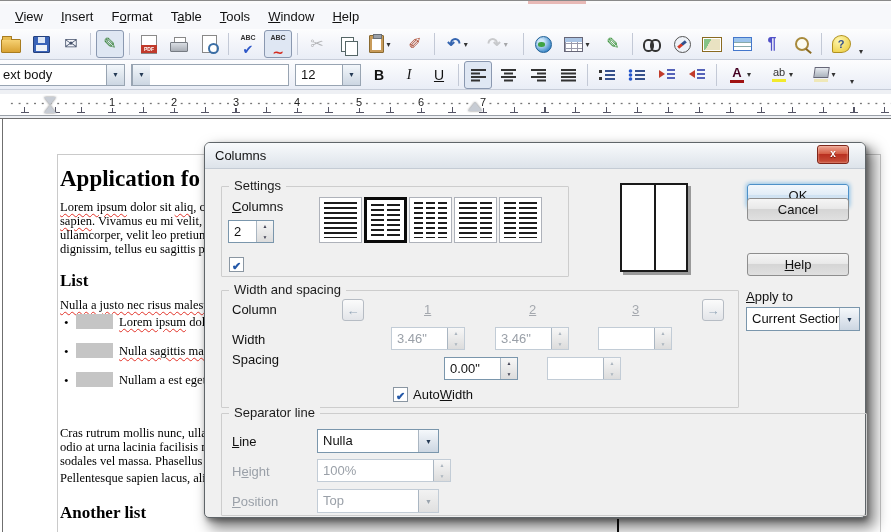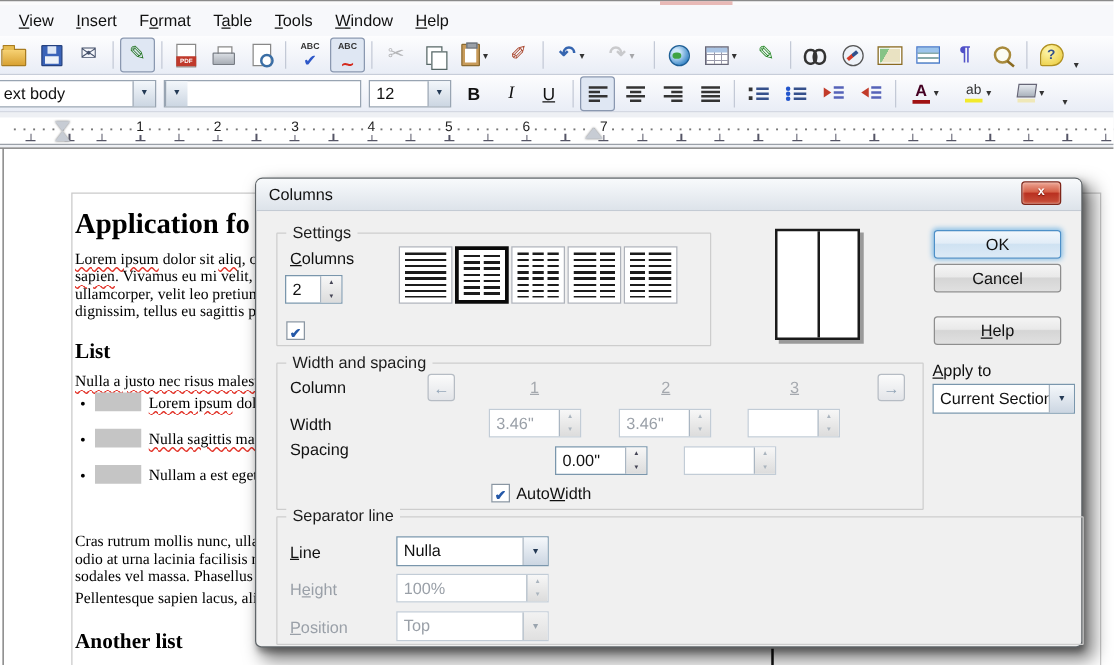--- a/index.html
+++ b/index.html
@@ -482,21 +482,21 @@
         <span class="pcol" style="flex:1"></span>
         <span class="pcol" style="flex:1.6"></span>
       </div>
     <span class="cb" style="left:24px;top:114px"><span class="mk">✔</span></span>
 
     <div class="preview"></div>
 
     <div class="btn default" style="left:542px;top:41px">
         <span>OK</span>
       </div>
-    <div class="btn" style="left:542px;top:68px">
+    <div class="btn" style="left:542px;top:55px">
         <span>Cancel</span>
       </div>
     <div class="btn" style="left:542px;top:110px">
         <span><u>H</u>elp</span>
       </div>
 
     <span class="dlbl" style="left:541px;top:146px"><u>A</u>pply to</span>
     <div class="fld combo-fld" style="left:541px;top:164px;width:114px;height:24px">
       <span class="val" style="padding-right:0">Current Section</span>
       <span class="cbtn2">▼</span>
@@ -559,21 +559,21 @@
 
     <div class="grp" style="left:16px;top:270px;width:644px;height:101px">
       <span class="grp-label">Separator line</span>
     </div>
     <span class="dlbl" style="left:27px;top:291px"><u>L</u>ine</span>
     <div class="fld combo-fld" style="left:112px;top:286px;width:122px;height:24px">
       <span class="val">Nulla</span>
       <span class="cbtn2">▼</span>
     </div>
     <span class="dlbl dis" style="left:27px;top:321px">H<u>e</u>ight</span>
-    <div class="fld disabled" style="left:112px;top:316px;width:122px">
+    <div class="fld disabled" style="left:112px;top:316px;width:134px">
       <span class="val">100%</span>
       <span class="spinbox">
           <span>▲</span>
           <span>▼</span>
         </span>
     </div>
     <span class="dlbl dis" style="left:27px;top:351px"><u>P</u>osition</span>
     <div class="fld disabled combo-fld" style="left:112px;top:346px;width:122px;height:24px">
       <span class="val">Top</span>
       <span class="cbtn2">▼</span>

